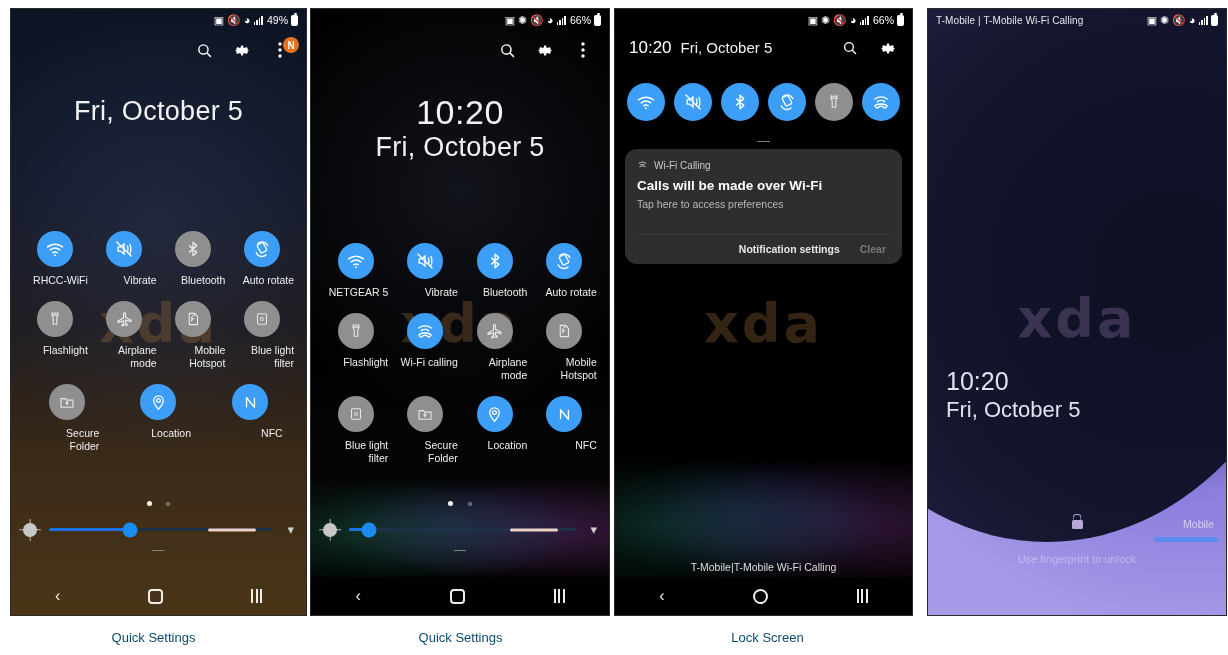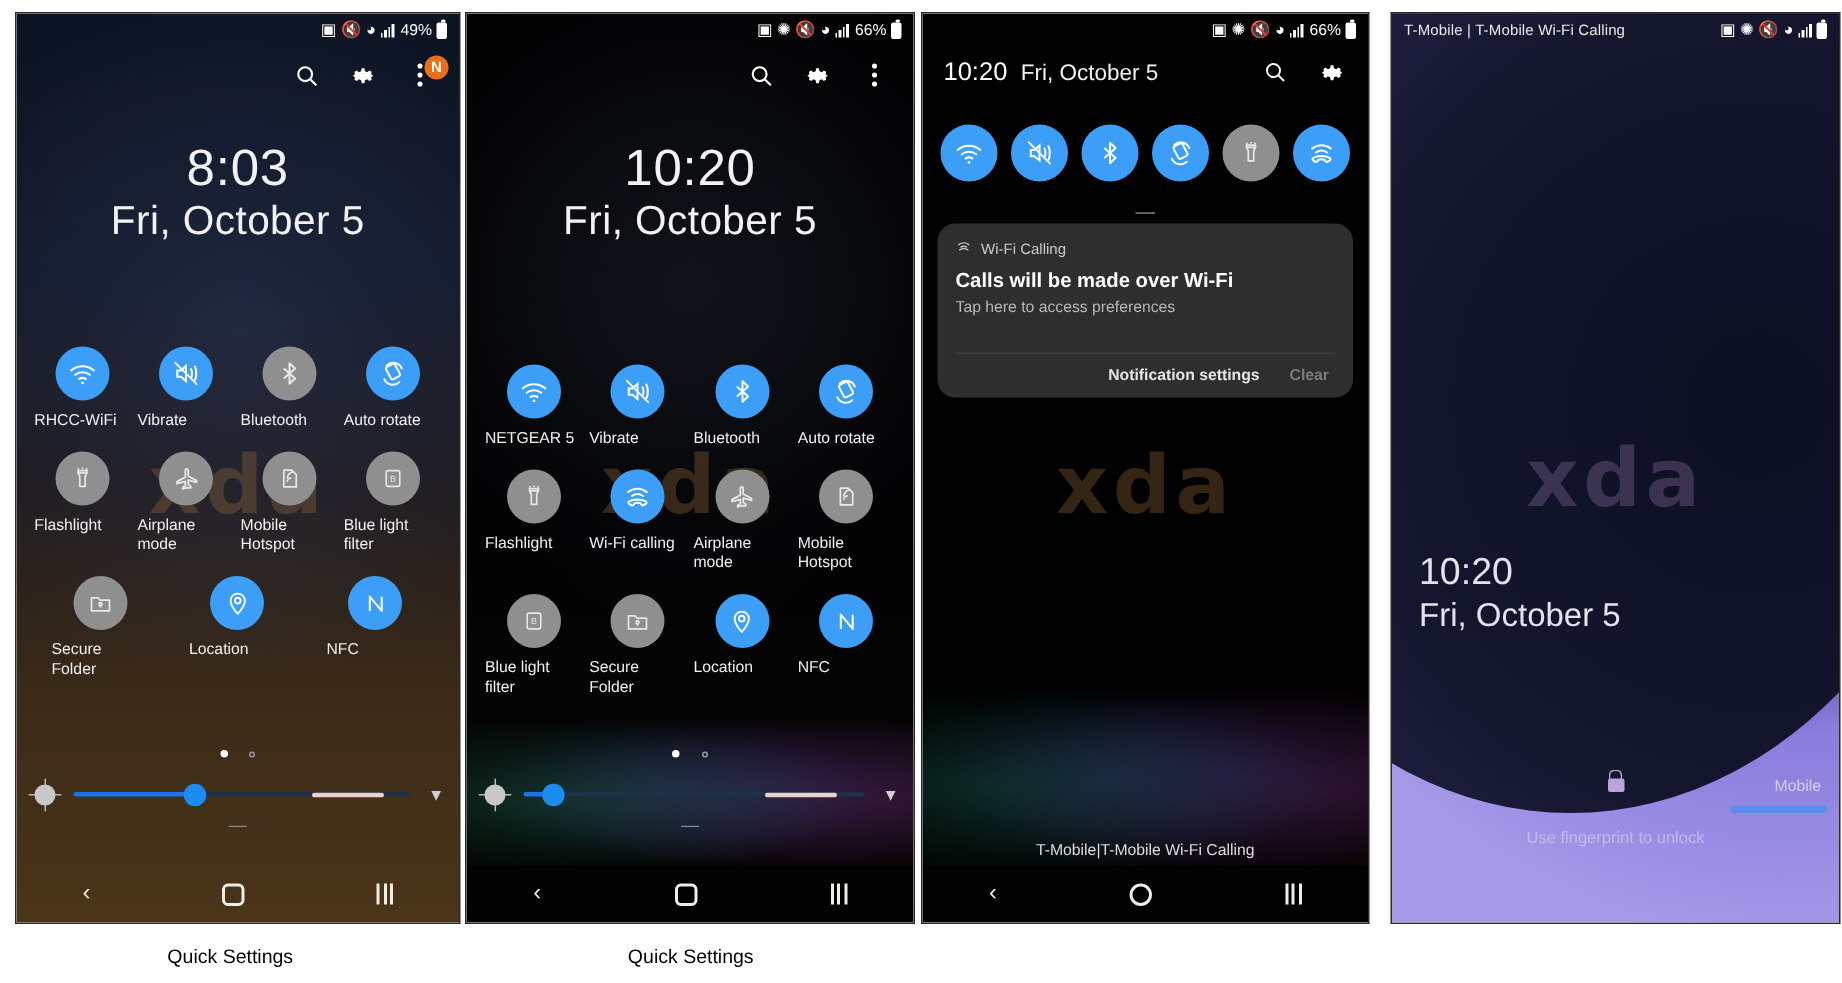--- a/index.html
+++ b/index.html
@@ -136,21 +136,21 @@
   .tiles {
     position: absolute; left: 0; right: 0;
     padding: 0 10px;
     z-index: 4;
   }
   .tile-row {
     display: flex;
     justify-content: space-around;
     margin-bottom: 12px;
   }
-  .tile { width: 65px; text-align: left; }
+  .tile { width: 65px; text-align: right; }
   .tile .circ {
     width: 36px; height: 36px; border-radius: 50%;
     margin: 0 auto 7px;
     display:flex; align-items:center; justify-content:center;
     background: #8f8f8f;
   }
   .tile.on .circ { background: #3d9ef7; }
   .tile .lbl {
     font-size: 10.5px; line-height: 13px; color:#f0f0f0;
     font-weight: 400;
@@ -286,21 +286,21 @@
     width:64px; height:5px; border-radius:3px; background:#5a8cf0; z-index:4;
   }
 
   
   .captions {
     display:flex; width:1228px; height:35px;
     align-items:center;
   }
   .caption {
     width:307px; text-align:center;
-    font-size:13px; color:#000000;
+    font-size:13px; color:#0c4a6e;
   }
 
   
   .wp1 {
     position:absolute; inset:0;
     background:
       radial-gradient(circle at 50% 35%, rgba(60,70,110,.35) 0%, rgba(0,0,0,0) 55%),
       linear-gradient(180deg, #0c1322 0%, #111726 30%, #1d1a1c 52%, #3a2a18 74%, #4a3518 100%);
     z-index:0;
   }
@@ -393,21 +393,20 @@
             <svg width="4" height="16" viewBox="0 0 4 16" fill="#fff">
                 <circle cx="2" cy="2" r="1.7"></circle>
                 <circle cx="2" cy="8" r="1.7"></circle>
                 <circle cx="2" cy="14" r="1.7"></circle>
               </svg>
             <span class="badge-n">N</span>
           </div>
         </div>
 
         <div class="bigclock">
-          <div class="time">8:03</div>
           <div class="date">Fri, October 5</div>
         </div>
 
         <div class="xda" style="top:283px">xda</div>
 
         <div class="tiles" style="top:222px">
           <div class="tile-row">
             <div class="tile on">
               <div class="circ">
                 <svg width="20" height="20" viewBox="0 0 24 24" fill="none" stroke="#fff" stroke-width="1.7" stroke-linecap="round">
@@ -909,15 +908,16 @@
 
         <div class="lock-hint">Use fingerprint to unlock</div>
       </div>
     </div>
 
   </div>
 
   <div class="captions">
     <div class="caption">Quick Settings</div>
     <div class="caption">Quick Settings</div>
+    <div class="caption">Lock Screen</div>
   </div>
 
 </div>
 
 </body></html>

